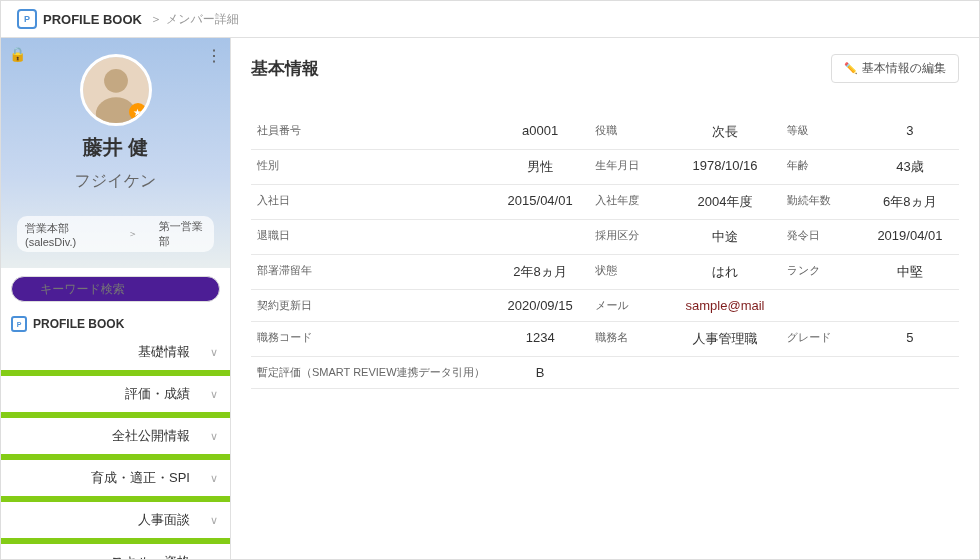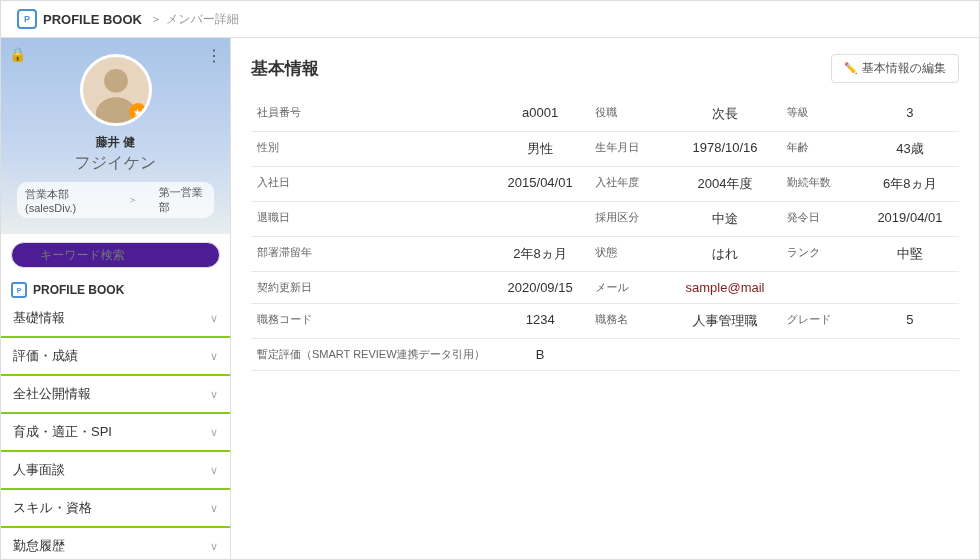--- a/index.html
+++ b/index.html
@@ -17,41 +17,41 @@
     .main-content { display: flex; flex: 1; overflow: hidden; }
 
     
     .sidebar { width: 230px; min-width: 230px; border-right: 1px solid #e0e0e0; display: flex; flex-direction: column; overflow-y: auto; background: #fff; }
 
     .profile-card { padding: 16px; display: flex; flex-direction: column; align-items: center; background: linear-gradient(to bottom, #a8c4e8 0%, #c8d8f0 60%, #e8eeef 100%); position: relative; }
     .profile-lock-icon { position: absolute; top: 8px; left: 8px; color: #555; font-size: 14px; }
     .profile-more-icon { position: absolute; top: 8px; right: 8px; color: #555; font-size: 16px; }
     .profile-avatar { width: 72px; height: 72px; border-radius: 50%; background: #ddd; overflow: hidden; margin-bottom: 8px; border: 3px solid #fff; display: flex; align-items: center; justify-content: center; position: relative; }
     .profile-star { position: absolute; bottom: 2px; right: 2px; width: 18px; height: 18px; background: #ff9800; border-radius: 50%; display: flex; align-items: center; justify-content: center; font-size: 10px; color: #fff; }
-    .profile-name { font-size: 12px; font-weight: bold; color: #333; margin-bottom: 2px; }
+    .profile-name { font-size: 20px; font-weight: bold; color: #333; margin-bottom: 10px; }
     .profile-kana { font-size: 16px; color: #666; margin-bottom: 8px; }
-    .profile-dept { display: flex; align-items: center; gap: 21px; font-size: 11px; color: #555; background: rgba(255,255,255,0.7); padding: 3px 8px; border-radius: 10px; }
+    .profile-dept { display: flex; align-items: center; gap: 21px; font-size: 11px; color: #555; background: rgba(255,255,255,0.7); padding: 3px 8px; border-radius: 10px; margin-top: 16px; }
     .dept-arrow { color: #888; font-size: 10px; }
 
     .search-box { padding: 8px 10px; }
     .search-input { width: 100%; padding: 5px 10px 5px 28px; border: 1px solid #ddd; border-radius: 16px; font-size: 12px; color: #999; background: #4c1d95; position: relative; }
     .search-wrapper { position: relative; }
     .search-icon-inner { position: absolute; left: 9px; top: 50%; transform: translateY(-50%); color: #aaa; font-size: 12px; }
 
     .sidebar-logo { display: flex; align-items: center; gap: 6px; padding: 6px 10px 2px; font-size: 12px; font-weight: bold; color: #333; }
     .sidebar-logo-icon { width: 16px; height: 16px; border: 2px solid #4a90d9; border-radius: 3px; display: flex; align-items: center; justify-content: center; font-size: 7px; color: #4a90d9; }
 
     .sidebar-menu { flex: 1; }
-    .sidebar-item { display: flex; align-items: center; justify-content: space-between; padding: 9px 12px; border-bottom: 2px solid #84cc16; cursor: pointer; font-size: 13px; color: #333; gap: 20px; }
+    .sidebar-item { display: flex; align-items: center; justify-content: flex-end; padding: 9px 12px; border-bottom: 6px solid #84cc16; cursor: pointer; font-size: 13px; color: #333; gap: 20px; }
     .sidebar-chevron { color: #aaa; font-size: 11px; }
 
     
     .main-panel { flex: 1; padding: 16px 20px; overflow-y: auto; }
 
-    .section-header { display: flex; align-items: center; justify-content: space-between; margin-bottom: 14px; }
+    .section-header { display: flex; align-items: center; justify-content: space-between; margin-bottom: 32px; }
     .section-title { font-size: 17px; font-weight: bold; color: #333; }
     .edit-button { display: flex; align-items: center; gap: 4px; padding: 5px 12px; border: 1px solid #ddd; border-radius: 4px; background: #fff; cursor: pointer; font-size: 12px; color: #555; }
     .edit-icon { font-size: 11px; color: #666; }
 
     .info-table { width: 100%; border-collapse: collapse; }
     .info-table tr { border-bottom: 1px solid #e8e8e8; }
     .info-table td { padding: 8px 6px; vertical-align: top; }
     .label-cell { color: #666; font-size: 11px; white-space: nowrap; min-width: 70px; width: 80px; }
     .value-cell { color: #333; font-size: 13px; min-width: 80px; text-align: center; }
     .value-link { color: #7f1d1d; text-decoration: none; }

